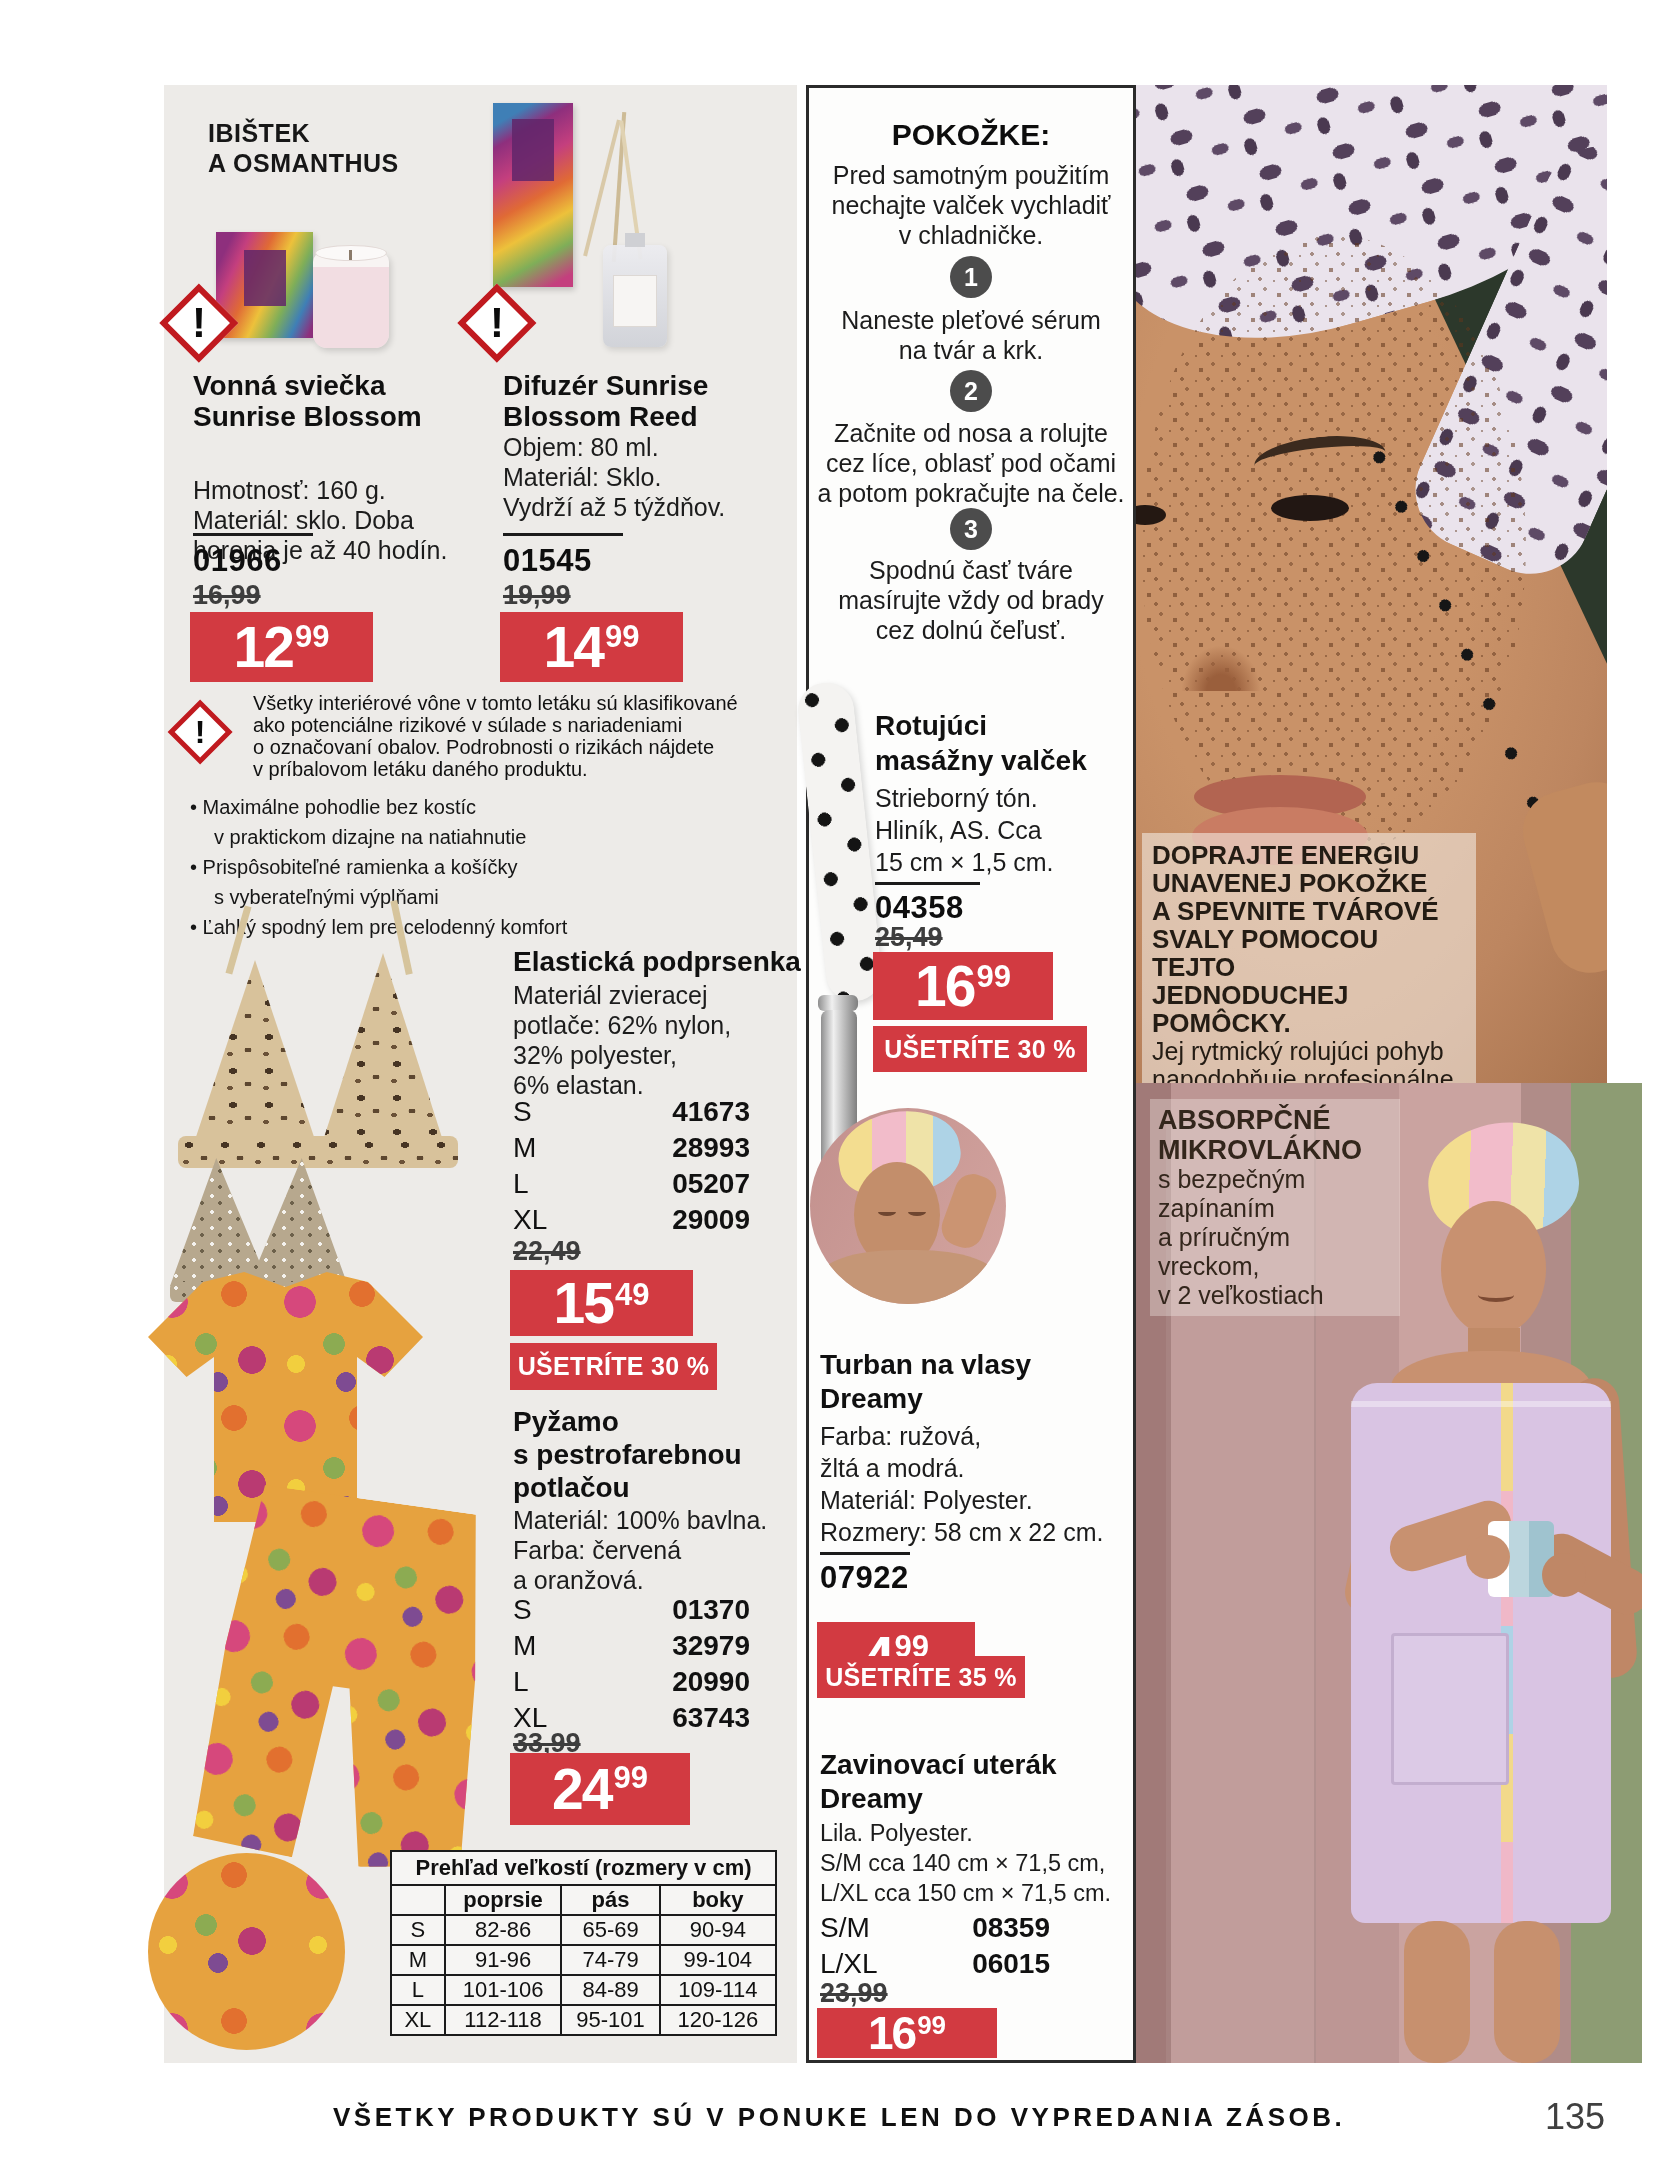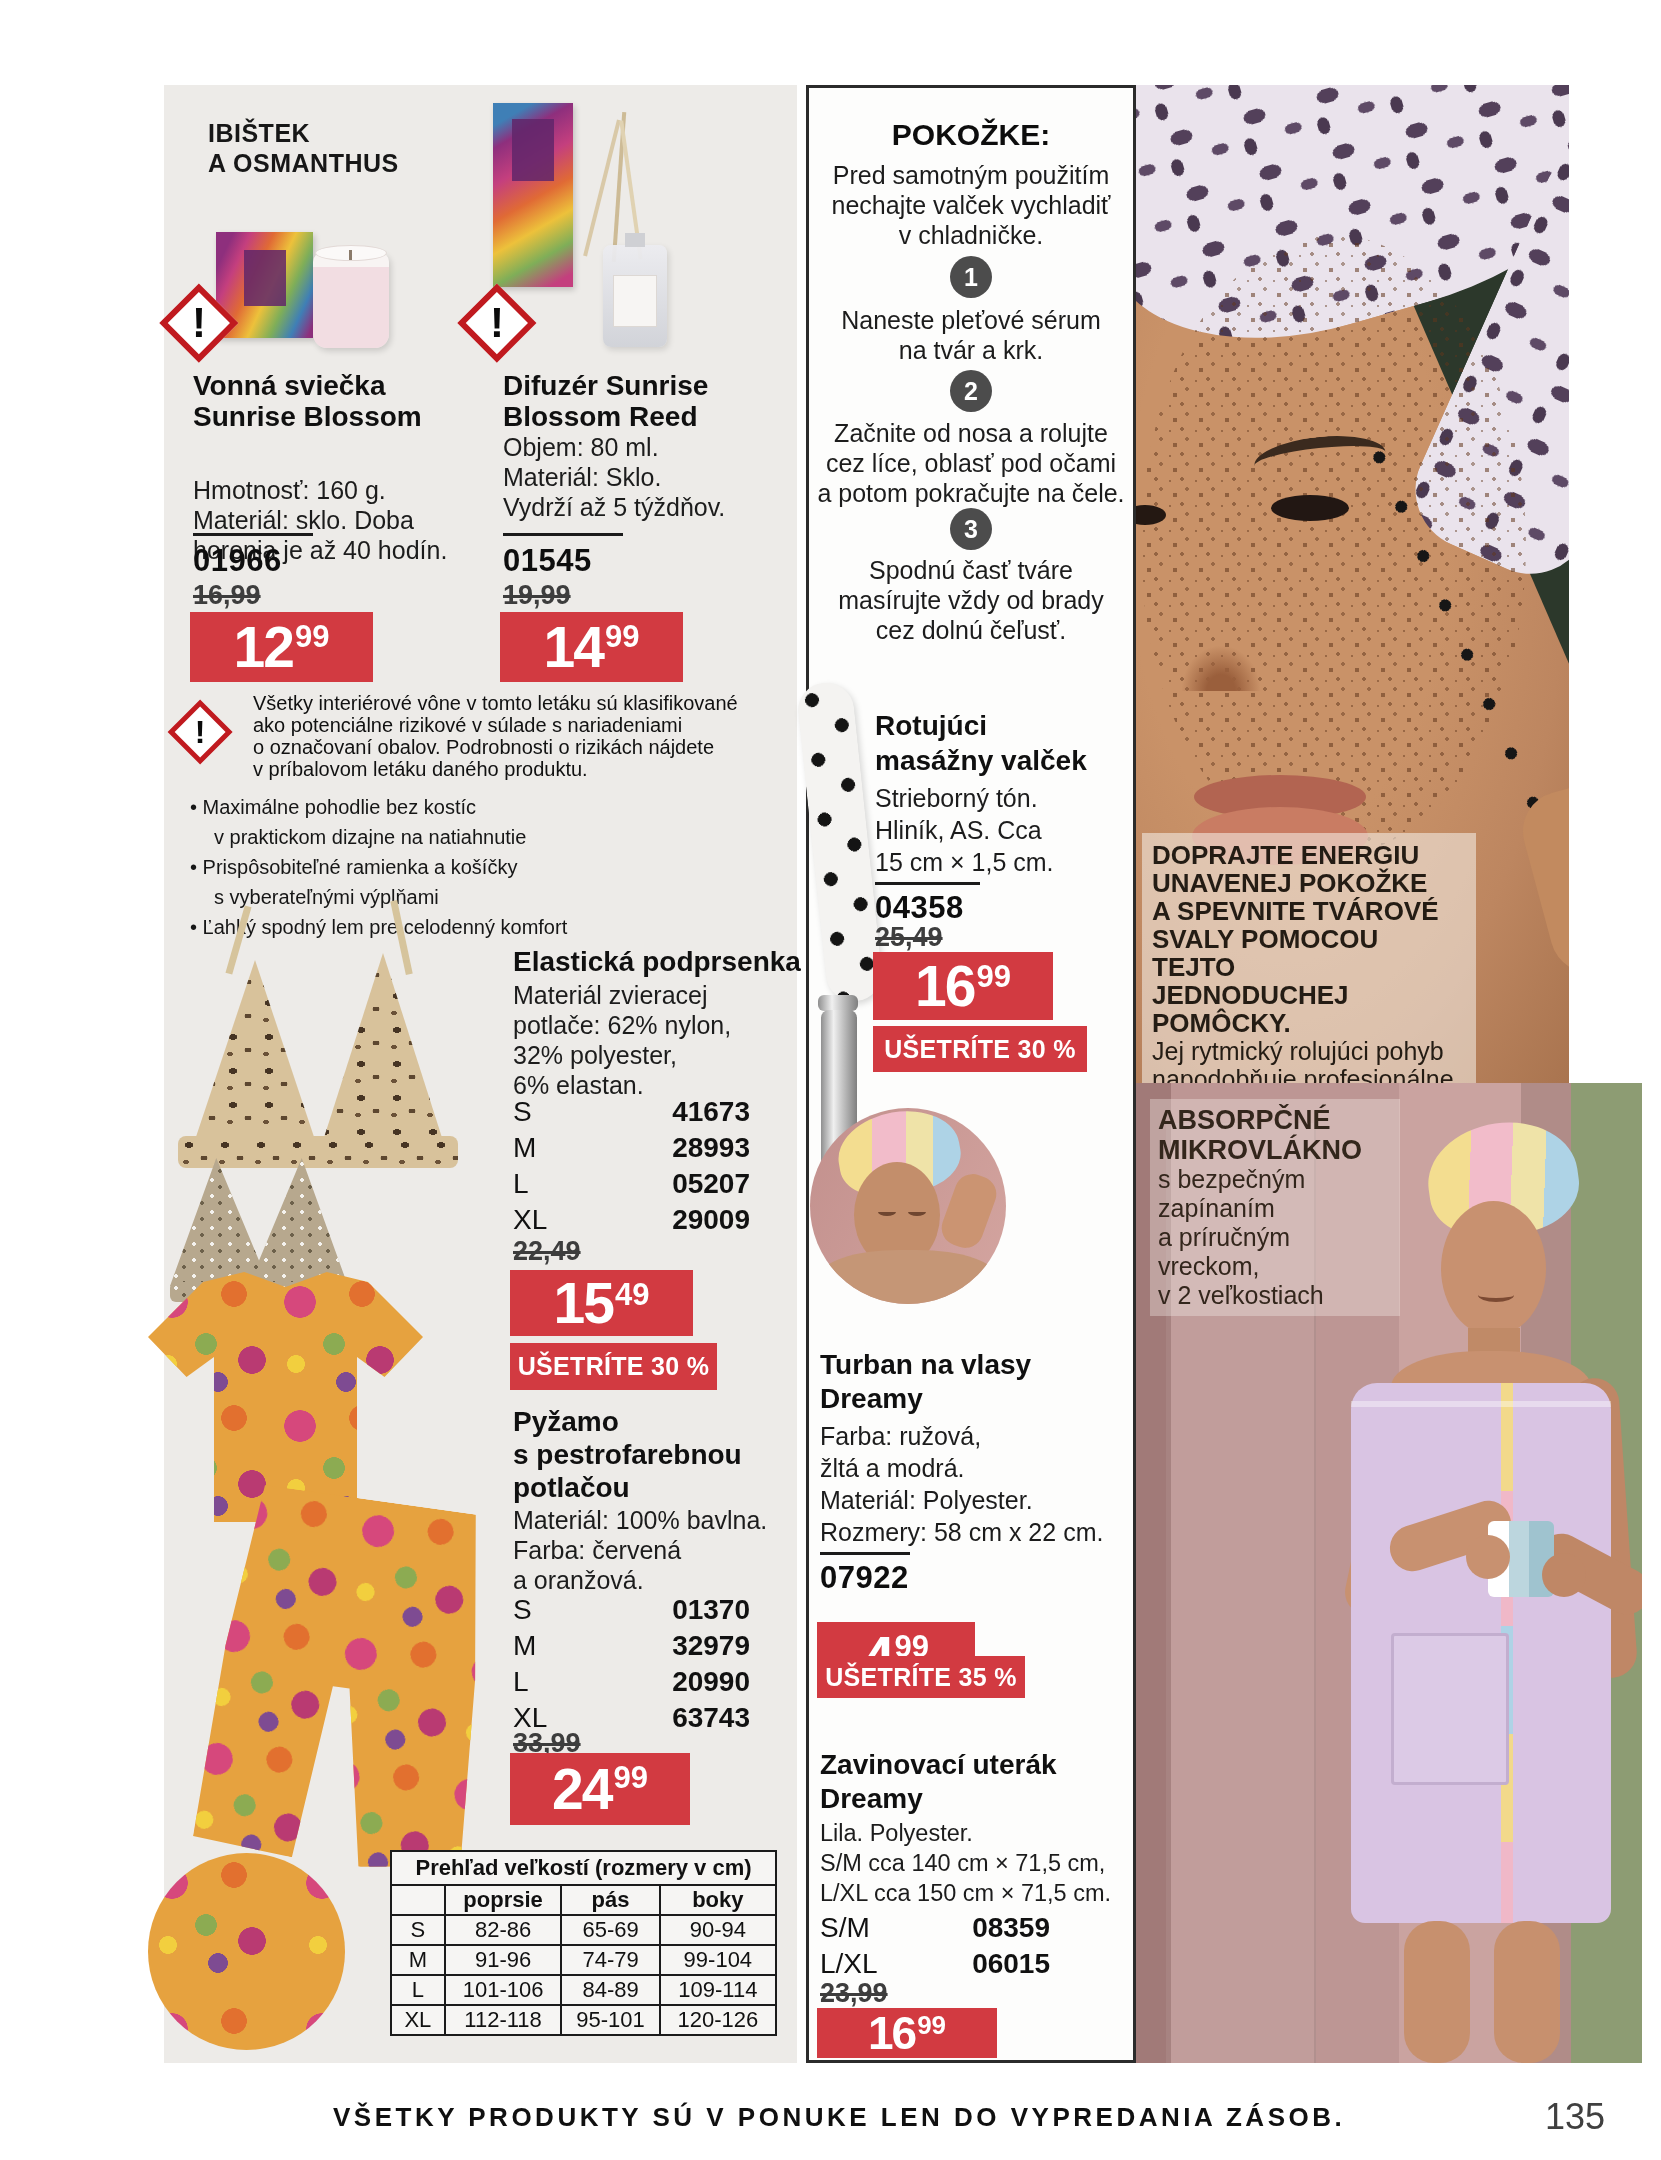--- a/index.html
+++ b/index.html
@@ -341,21 +341,21 @@
 <div class="szrow" style="left:820px;top:1948px;width:230px;">
   <span class="lbl">L/XL</span>
     <span class="cd">06015</span>
 </div>
 <div class="abs strike" style="left:820px;top:1978px;">23,99</div>
 <div class="abs pricebox" style="left:817px;top:2008px;width:180px;height:50px;">
   <span class="pi" style="font-size:46px;">16</span>
     <span class="pc" style="font-size:26px;margin-top:4px;">99</span>
 </div>
 
-<div class="abs" style="left:1136px;top:85px;width:433px;height:998px;overflow:hidden;background:radial-gradient(ellipse at 35% 45%, #c99268 0 40%, #bd8660 70%, #a9744f);">
+<div class="abs" style="left:1136px;top:85px;width:471px;height:998px;overflow:hidden;background:radial-gradient(ellipse at 35% 45%, #c99268 0 40%, #bd8660 70%, #a9744f);">
   <div class="abs" style="left:0;top:0;width:100%;height:100%;background:#2c382b;clip-path:polygon(42% 0,100% 0,100% 58%);"></div>
   <div class="abs wrapspots" style="left:-40px;top:-70px;width:530px;height:300px;transform:rotate(-16deg);border-radius:0 0 45% 40%;"></div>
   <div class="abs wrapspots" style="left:340px;top:60px;width:180px;height:430px;transform:rotate(24deg);border-radius:60px;"></div>
   <div class="abs freckles" style="left:5px;top:150px;width:385px;height:620px;border-radius:50%;"></div>
   <div class="abs" style="left:118px;top:352px;width:132px;height:44px;border-top:11px solid #3b2a1e;border-radius:50%;transform:rotate(-6deg);"></div>
   <div class="abs" style="left:135px;top:410px;width:78px;height:26px;background:#221713;border-radius:50%;"></div>
   <div class="abs" style="left:-12px;top:420px;width:42px;height:20px;background:#241812;border-radius:50%;"></div>
   <div class="abs" style="left:45px;top:560px;width:80px;height:46px;background:radial-gradient(ellipse at 50% 100%, #9a5f3c 25%, transparent 70%);"></div>
   <div class="abs" style="left:58px;top:690px;width:172px;height:44px;background:#b26451;border-radius:50%;"></div>
   <div class="abs" style="left:56px;top:722px;width:176px;height:58px;background:#c97c63;border-radius:50%;"></div>

